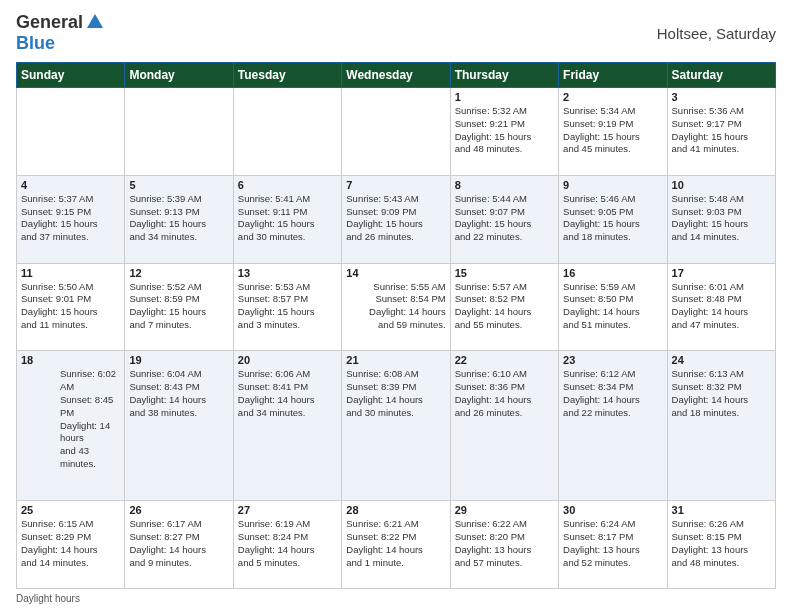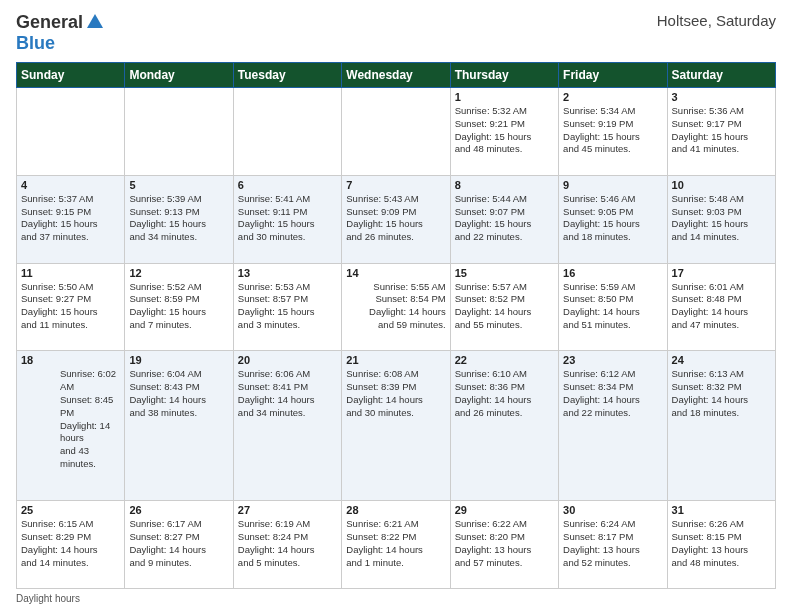--- a/index.html
+++ b/index.html
@@ -13,21 +13,21 @@
     .page {
       width: 792px;
       height: 612px;
       padding: 12px 16px 8px 16px;
       display: flex;
       flex-direction: column;
     }
     .header {
       display: flex;
       justify-content: space-between;
-      align-items: flex-start;
+      align-items: center;
       margin-bottom: 8px;
     }
     .logo {
       display: flex;
       align-items: center;
       gap: 0;
     }
     .logo-general { color: #333; }
     .logo-blue { color: #1a6bbd; }
     .title-block {
@@ -203,21 +203,21 @@
             <div class="day-info" style="white-space: pre-line;">Sunrise: 5:48 AM
 Sunset: 9:03 PM
 Daylight: 15 hours
 and 14 minutes.</div>
           </td>
         </tr>
         <tr>
           <td>
             <span class="day-num">11</span>
             <div class="day-info" style="white-space: pre-line;">Sunrise: 5:50 AM
-Sunset: 9:27 PM
+Sunset: 9:01 PM
 Daylight: 15 hours
 and 11 minutes.</div>
           </td>
           <td>
             <span class="day-num">12</span>
             <div class="day-info" style="white-space: pre-line;">Sunrise: 5:52 AM
 Sunset: 8:59 PM
 Daylight: 15 hours
 and 7 minutes.</div>
           </td>

